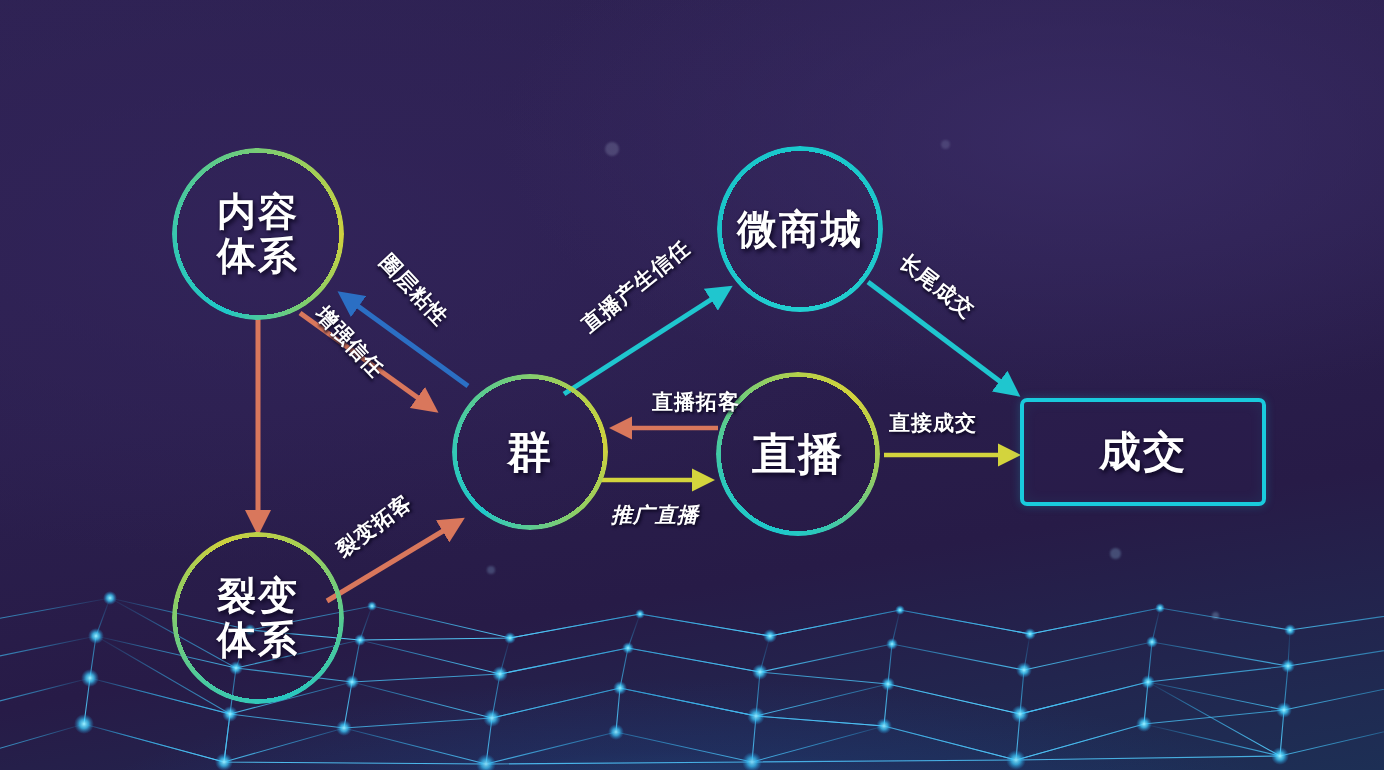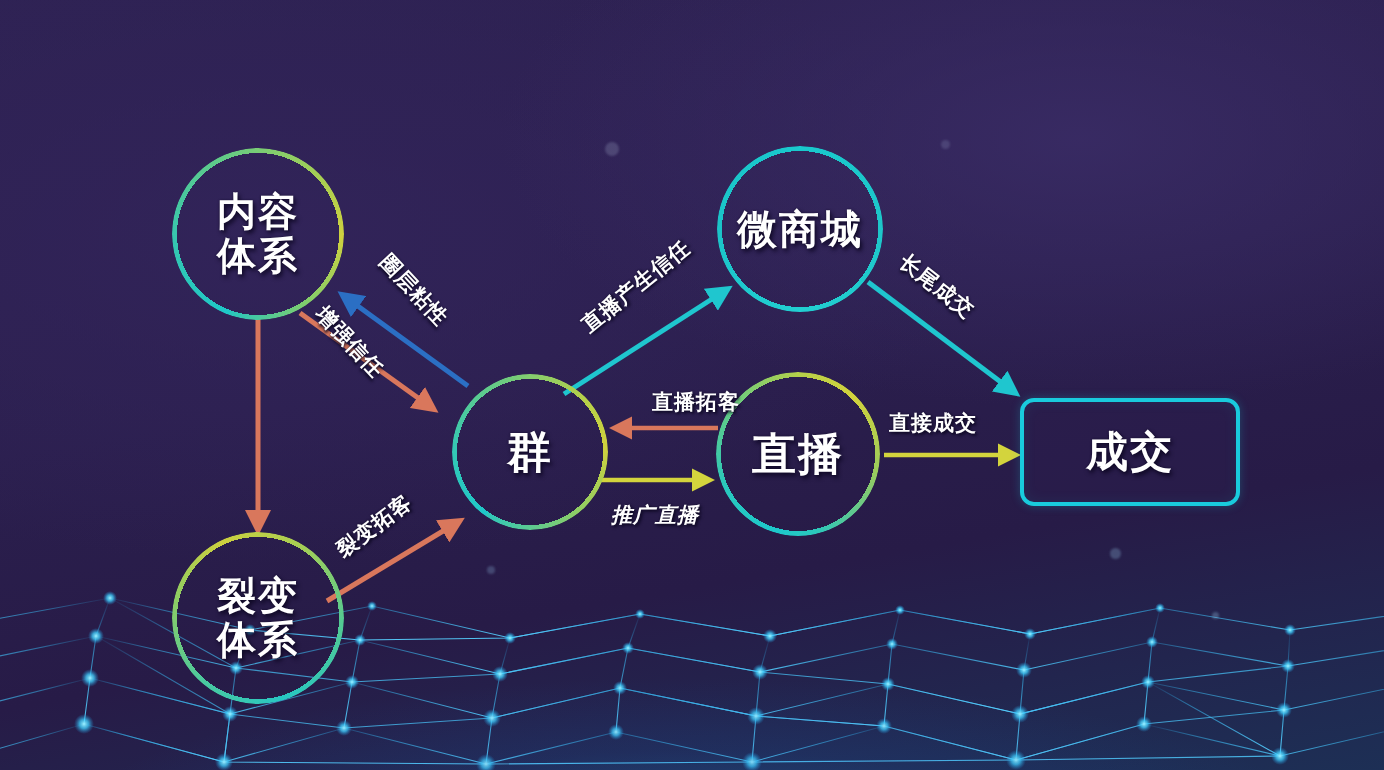--- a/index.html
+++ b/index.html
@@ -103,23 +103,23 @@
   #node-group .ring {
     background: conic-gradient(from 215deg, #1fc8c9 0%, #34c8b4 16%, #6acb82 34%, #b3d04b 52%, #cfd13d 64%, #8ccd66 80%, #2ec7bb 100%);
   }
   
   #node-live { left: 716px; top: 372px; width: 164px; height: 164px; font-size: 44px; }
   #node-live .ring {
     background: conic-gradient(from 195deg, #1dc8cb 0%, #29c8bd 14%, #63cb86 30%, #b5d04a 46%, #d2d23c 58%, #9ccc5b 74%, #2cc7bb 92%, #1dc8cb 100%);
   }
   
   #node-deal {
-    left: 1020px; top: 398px; width: 220px; height: 108px;
+    left: 1020px; top: 398px; width: 246px; height: 108px;
     border: 4px solid #19cbdd;
-    border-radius: 14px;
+    border-radius: 7px;
     font-size: 42px;
     background: rgba(44,32,80,0.22);
     box-shadow: 0 0 10px rgba(25,203,221,0.25), inset 0 0 14px rgba(25,203,221,0.08);
   }
 
   
   .edge-label {
     position: absolute;
     color: #ffffff;
     font-weight: bold;

